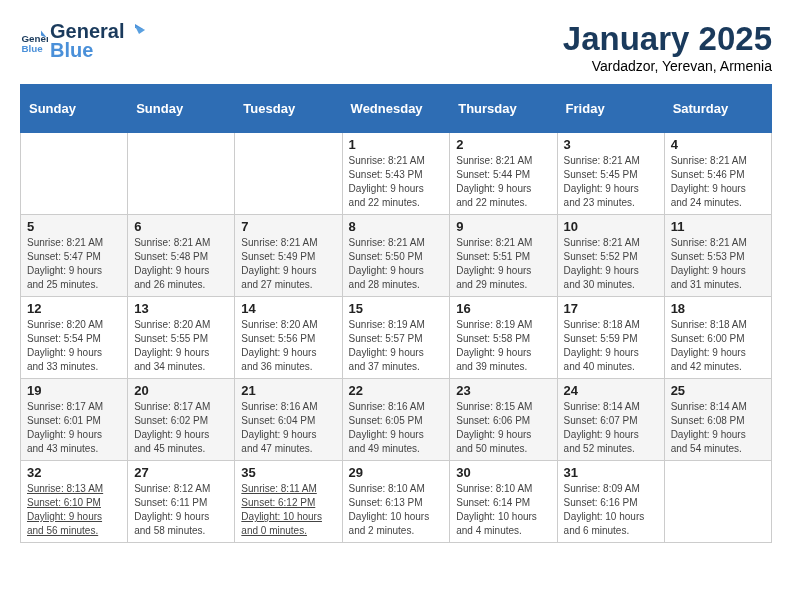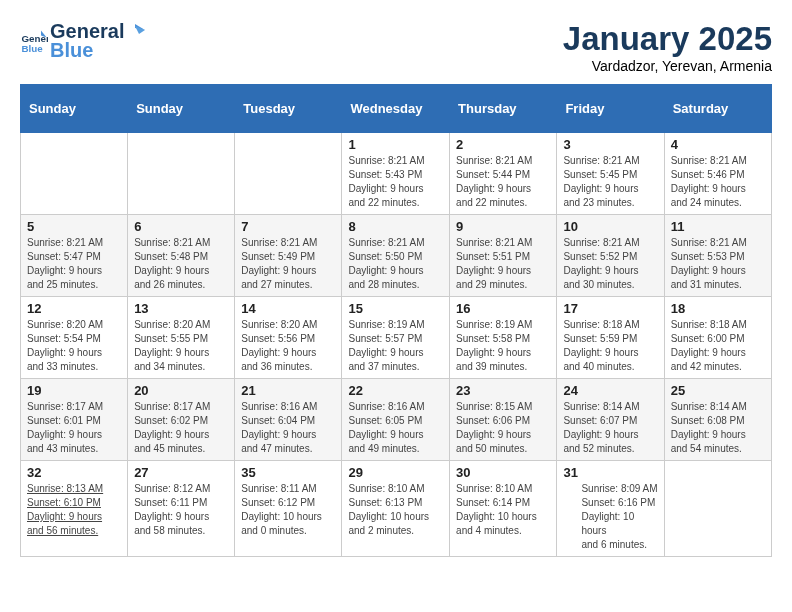--- a/index.html
+++ b/index.html
@@ -315,42 +315,42 @@
         </td>
         <td>
           <span class="day-number">27</span>
           <div class="day-info" style="white-space: pre-line;">Sunrise: 8:12 AM
 Sunset: 6:11 PM
 Daylight: 9 hours
 and 58 minutes.</div>
         </td>
         <td>
           <span class="day-number">35</span>
-          <div class="day-info" style="white-space: pre-line;">Sunrise: 8:11 AM
+          <div class="day-info" style="white-space: pre-line; text-decoration: underline;">Sunrise: 8:11 AM
 Sunset: 6:12 PM
 Daylight: 10 hours
 and 0 minutes.</div>
         </td>
         <td>
           <span class="day-number">29</span>
           <div class="day-info" style="white-space: pre-line;">Sunrise: 8:10 AM
 Sunset: 6:13 PM
 Daylight: 10 hours
 and 2 minutes.</div>
         </td>
         <td>
           <span class="day-number">30</span>
           <div class="day-info" style="white-space: pre-line;">Sunrise: 8:10 AM
 Sunset: 6:14 PM
 Daylight: 10 hours
 and 4 minutes.</div>
         </td>
         <td>
           <span class="day-number">31</span>
-          <div class="day-info" style="white-space: pre-line; margin-left: 18px;">Sunrise: 8:09 AM
+          <div class="day-info" style="white-space: pre-line;">Sunrise: 8:09 AM
 Sunset: 6:16 PM
 Daylight: 10 hours
 and 6 minutes.</div>
         </td>
         <td class="empty-cell"></td>
       </tr>
     </tbody>
 </table>
 
 </body></html>

